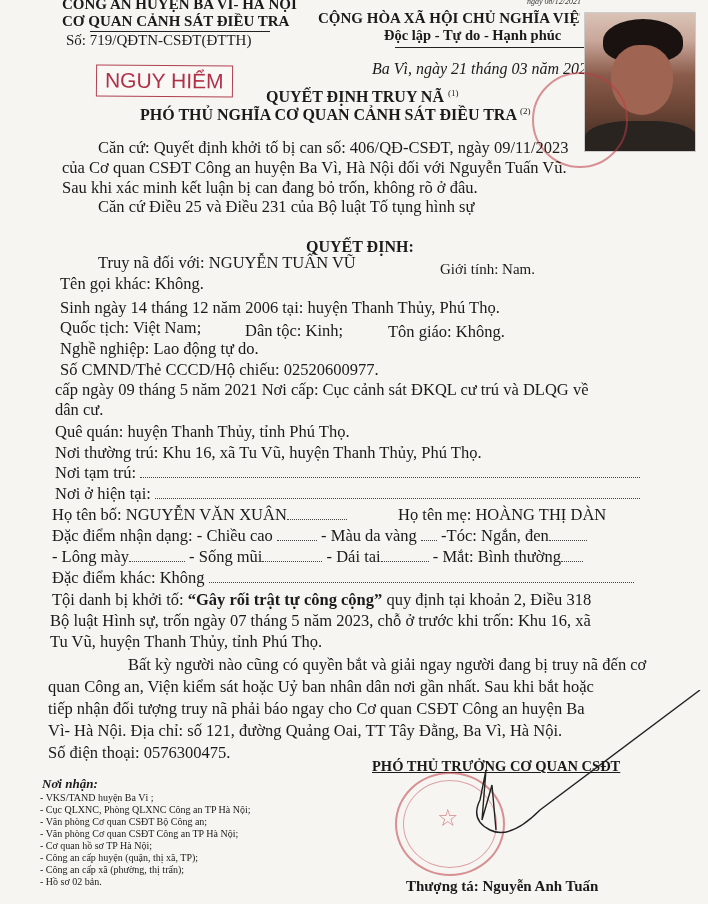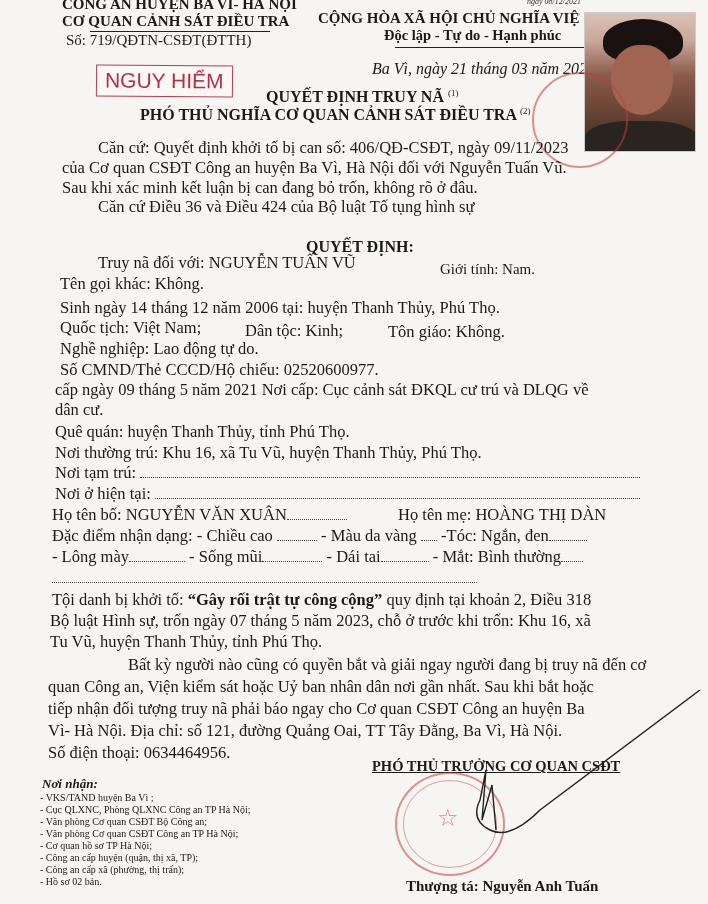--- a/index.html
+++ b/index.html
@@ -52,21 +52,21 @@
   <sup style="font-size:9px;font-weight:normal;">(1)</sup>
 </div>
 <div class="abs b" style="left:140px;top:106px;font-size:16px;">
   <span>PHÓ THỦ NGHĨA CƠ QUAN CẢNH SÁT ĐIỀU TRA</span>
   <sup style="font-size:9px;font-weight:normal;">(2)</sup>
 </div>
 
 <div class="abs line" style="left:98px;top:138px;">Căn cứ: Quyết định khởi tố bị can số: 406/QĐ-CSĐT, ngày 09/11/2023</div>
 <div class="abs line" style="left:62px;top:158px;">của Cơ quan CSĐT Công an huyện Ba Vì, Hà Nội đối với Nguyễn Tuấn Vũ.</div>
 <div class="abs line" style="left:62px;top:178px;">Sau khi xác minh kết luận bị can đang bỏ trốn, không rõ ở đâu.</div>
-<div class="abs line" style="left:98px;top:197px;">Căn cứ Điều 36 và Điều 424 của Bộ luật Tố tụng hình sự</div>
+<div class="abs line" style="left:98px;top:197px;">Căn cứ Điều 25 và Điều 231 của Bộ luật Tố tụng hình sự</div>
 
 <div class="abs b" style="left:306px;top:238px;font-size:16px;">QUYẾT ĐỊNH:</div>
 
 <div class="abs line" style="left:98px;top:253px;">Truy nã đối với: NGUYỄN TUẤN VŨ</div>
 <div class="abs line" style="left:440px;top:259px;font-size:15px;">Giới tính: Nam.</div>
 <div class="abs line" style="left:60px;top:274px;">Tên gọi khác: Không.</div>
 <div class="abs line" style="left:60px;top:298px;">Sinh ngày 14 tháng 12 năm 2006 tại: huyện Thanh Thủy, Phú Thọ.</div>
 <div class="abs line" style="left:60px;top:318px;">Quốc tịch: Việt Nam;</div>
 <div class="abs line" style="left:245px;top:321px;">Dân tộc: Kinh;</div>
 <div class="abs line" style="left:388px;top:322px;">Tôn giáo: Không.</div>
@@ -98,34 +98,35 @@
   <span class="dots" style="width:16px;"></span>
   <span>-Tóc: Ngắn, đen</span><span class="dots" style="width:38px;"></span>
 </div>
 <div class="abs line" style="left:52px;top:547px;">
   <span>- Lông mày</span><span class="dots" style="width:56px;"></span>
   <span>- Sống mũi</span><span class="dots" style="width:60px;"></span>
   <span>- Dái tai</span><span class="dots" style="width:48px;"></span>
   <span>- Mắt: Bình thường</span><span class="dots" style="width:22px;"></span>
 </div>
 <div class="abs line" style="left:52px;top:568px;">
+  <span>Đặc điểm khác: Không</span>
   <span class="dots" style="width:425px;"></span>
 </div>
 
 <div class="abs line" style="left:52px;top:590px;">
   <span>Tội danh bị khởi tố: </span><b>“Gây rối trật tự công cộng”</b><span> quy định tại khoản 2, Điều 318</span>
 </div>
 <div class="abs line" style="left:50px;top:611px;">Bộ luật Hình sự, trốn ngày 07 tháng 5 năm 2023, chỗ ở trước khi trốn: Khu 16, xã</div>
 <div class="abs line" style="left:50px;top:632px;">Tu Vũ, huyện Thanh Thủy, tỉnh Phú Thọ.</div>
 
 <div class="abs line" style="left:92px;top:655px;margin-left:36px;">Bất kỳ người nào cũng có quyền bắt và giải ngay người đang bị truy nã đến cơ</div>
 <div class="abs line" style="left:48px;top:677px;">quan Công an, Viện kiểm sát hoặc Uỷ ban nhân dân nơi gần nhất. Sau khi bắt hoặc</div>
 <div class="abs line" style="left:48px;top:699px;">tiếp nhận đối tượng truy nã phải báo ngay cho Cơ quan CSĐT Công an huyện Ba</div>
 <div class="abs line" style="left:48px;top:721px;">Vì- Hà Nội. Địa chỉ: số 121, đường Quảng Oai, TT Tây Đằng, Ba Vì, Hà Nội.</div>
-<div class="abs line" style="left:48px;top:743px;">Số điện thoại: 0634464956.</div>
+<div class="abs line" style="left:48px;top:743px;">Số điện thoại: 0576300475.</div>
 
 <div class="abs b i" style="left:42px;top:776px;font-size:13px;">Nơi nhận:</div>
 <div class="abs recip" style="left:40px;top:792px;">- VKS/TAND huyện Ba Vì      ;</div>
 <div class="abs recip" style="left:40px;top:804px;">- Cục QLXNC, Phòng QLXNC Công an TP Hà Nội;</div>
 <div class="abs recip" style="left:40px;top:816px;">- Văn phòng Cơ quan CSĐT Bộ Công an;</div>
 <div class="abs recip" style="left:40px;top:828px;">- Văn phòng Cơ quan CSĐT Công an TP Hà Nội;</div>
 <div class="abs recip" style="left:40px;top:840px;">- Cơ quan hồ sơ TP Hà Nội;</div>
 <div class="abs recip" style="left:40px;top:852px;">- Công an cấp huyện (quận, thị xã, TP);</div>
 <div class="abs recip" style="left:40px;top:864px;">- Công an cấp xã      (phường, thị trấn);</div>
 <div class="abs recip" style="left:40px;top:876px;">- Hồ sơ 02 bản.</div>

